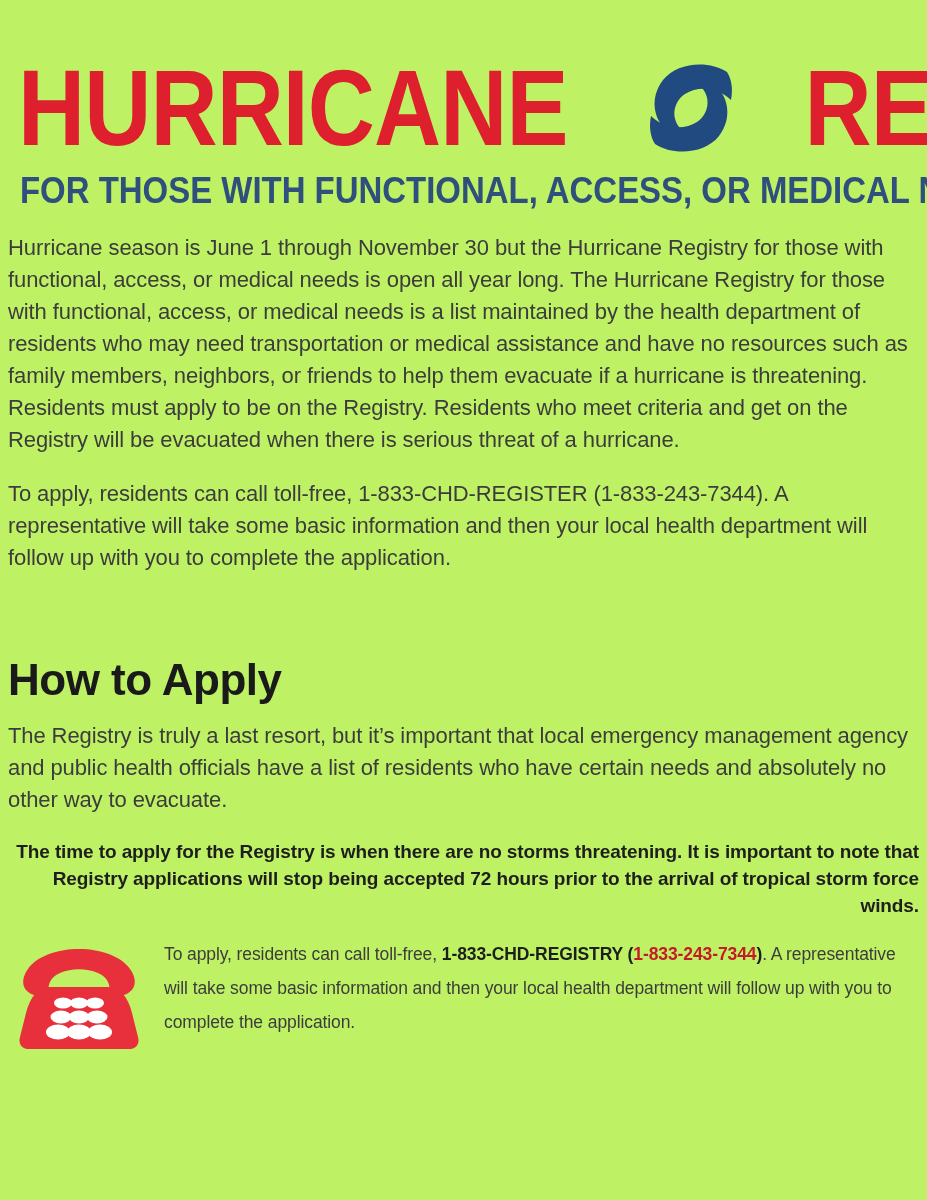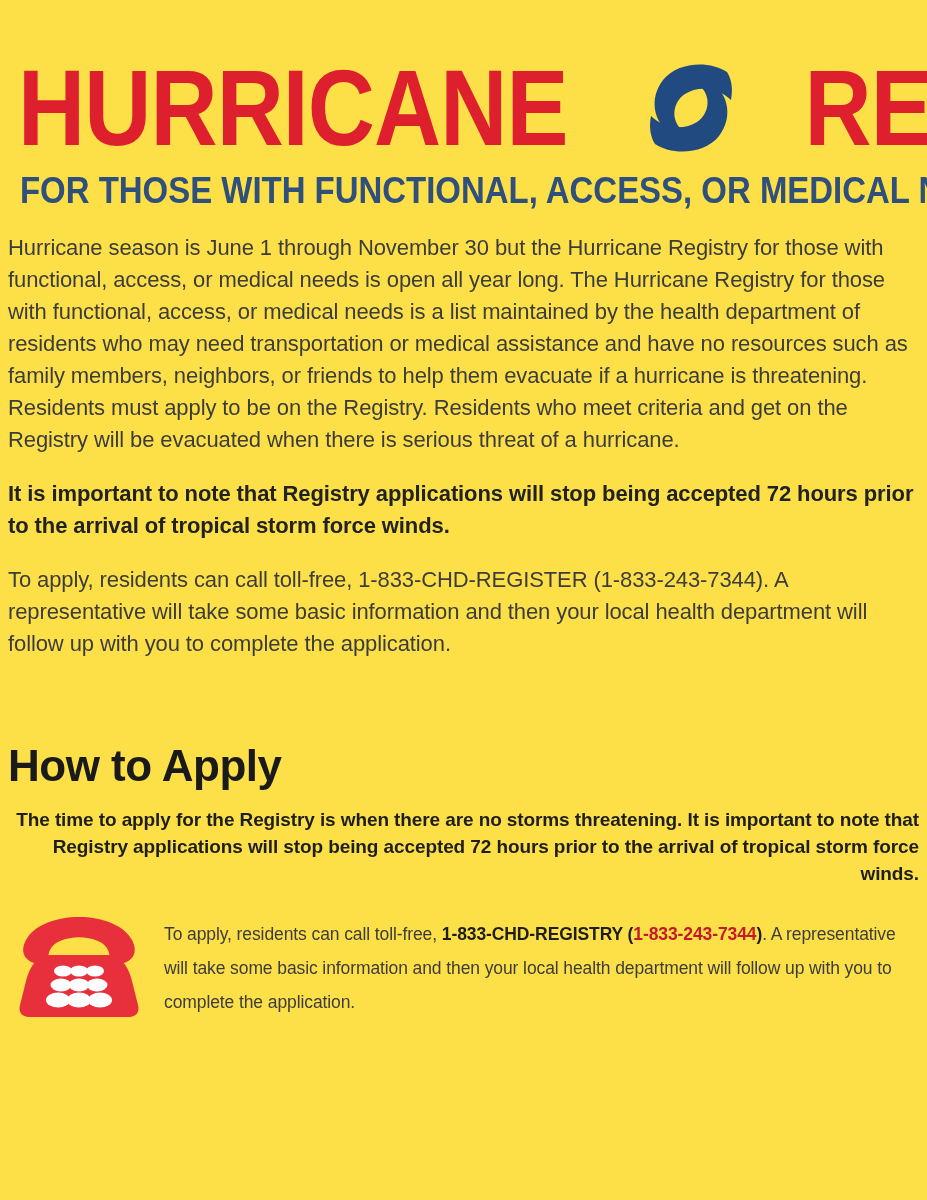--- a/index.html
+++ b/index.html
@@ -12,21 +12,21 @@
     height: 1200px;
     font-family: "Liberation Sans", sans-serif;
     -webkit-font-smoothing: antialiased;
     overflow: hidden;
   }
 
   .page {
     position: relative;
     width: 927px;
     height: 1200px;
-    background: #fde047;
+    background: #bef264;
     box-sizing: border-box;
   }
 
   
   .masthead {
     position: absolute;
     left: 0;
     top: 0;
     width: 927px;
     height: 228px;
@@ -120,21 +120,21 @@
     color: #1a1a1a;
     font-size: 44px;
     line-height: 40px;
     font-weight: 700;
     letter-spacing: -0.5px;
   }
 
   
   .callout {
     display: flex;
-    align-items: flex-end;
+    align-items: flex-start;
     margin-top: 10px;
   }
   .callout .phone-icon {
     flex: 0 0 auto;
     width: 126px;
     height: 104px;
     margin: 10px 22px 0 8px;
   }
   .callout .phone-icon svg { display: block; }
   .callout .callout-text {
@@ -181,28 +181,28 @@
       <span class="logo-word right">REGISTRY</span>
     </div>
 
     <div class="logo-sub">FOR THOSE WITH FUNCTIONAL, ACCESS, OR MEDICAL NEEDS</div>
   </div>
 
   <div class="content">
 
     <p class="body-text">Hurricane season is June 1 through November 30 but the Hurricane Registry for those with functional, access, or medical needs is open all year long. The Hurricane Registry for those with functional, access, or medical needs is a list maintained by the health department of residents who may need transportation or medical assistance and have no resources such as family members, neighbors, or friends to help them evacuate if a hurricane is threatening. Residents must apply to be on the Registry. Residents who meet criteria and get on the Registry will be evacuated when there is serious threat of a hurricane.</p>
 
-    <p class="body-text bold">It is important to note that Registry applications will stop being accepted 72 hours prior to the arrival of tropical storm force winds.</p>
 
     <p class="body-text">To apply, residents can call toll-free, 1-833-CHD-REGISTER (1-833-243-7344). A representative will take some basic information and then your local health department will follow up with you to complete the application.</p>
 
     <div class="spacer-lg"></div>
 
     <h2 class="section-heading">How to Apply</h2>
 
+    <p class="body-text">The Registry is truly a last resort, but it’s important that local emergency management agency and public health officials have a list of residents who have certain needs and absolutely no other way to evacuate.</p>
 
     <p class="body-text bold-tight">The time to apply for the Registry is when there are no storms threatening. It is important to note that Registry applications will stop being accepted 72 hours prior to the arrival of tropical storm force winds.</p>
 
     <div class="callout">
 
       <span class="phone-icon">
         <svg width="126" height="104" viewBox="0 0 126 104" aria-hidden="true">
 
           <path d="M63 2 C40 2, 20 10, 12 22 C4 33, 6 44, 18 48 L34 48
                    C30 40, 34 30, 44 26 C56 21, 70 21, 82 26

